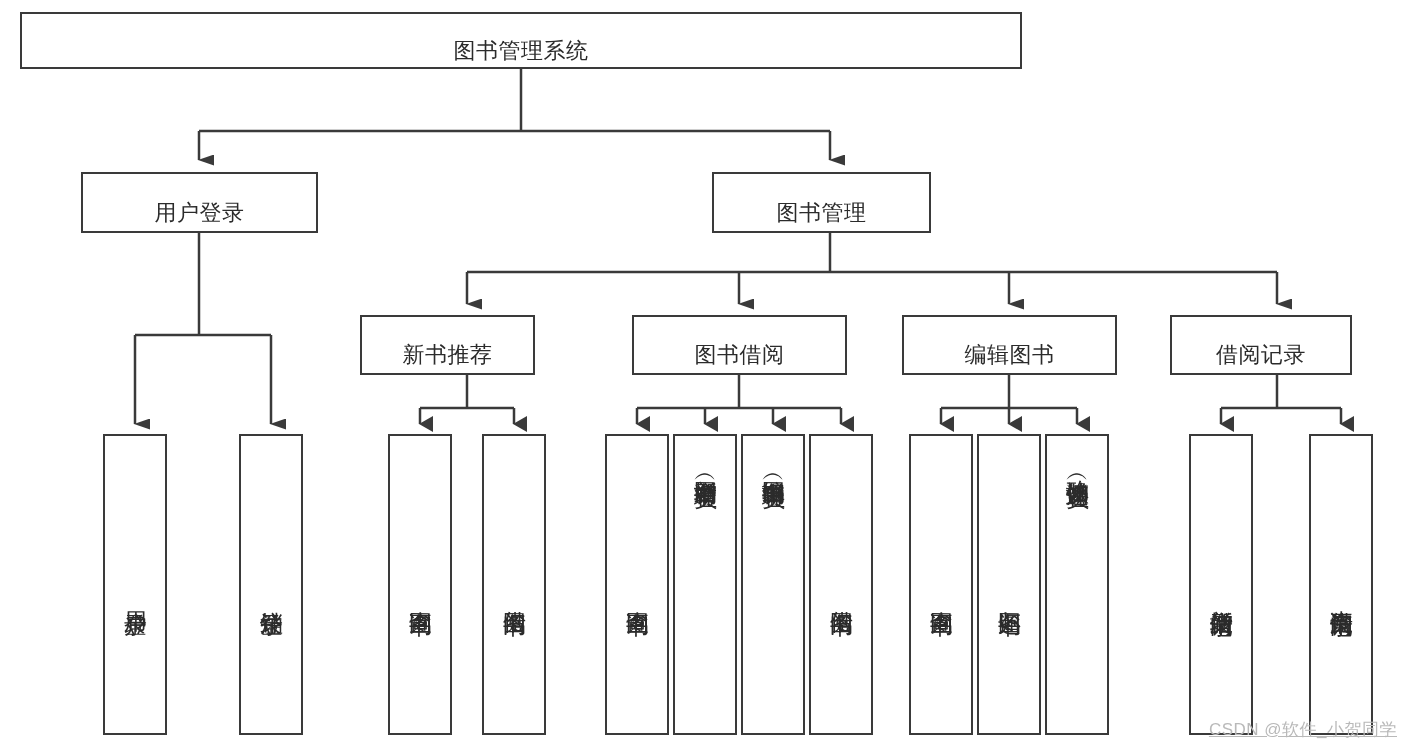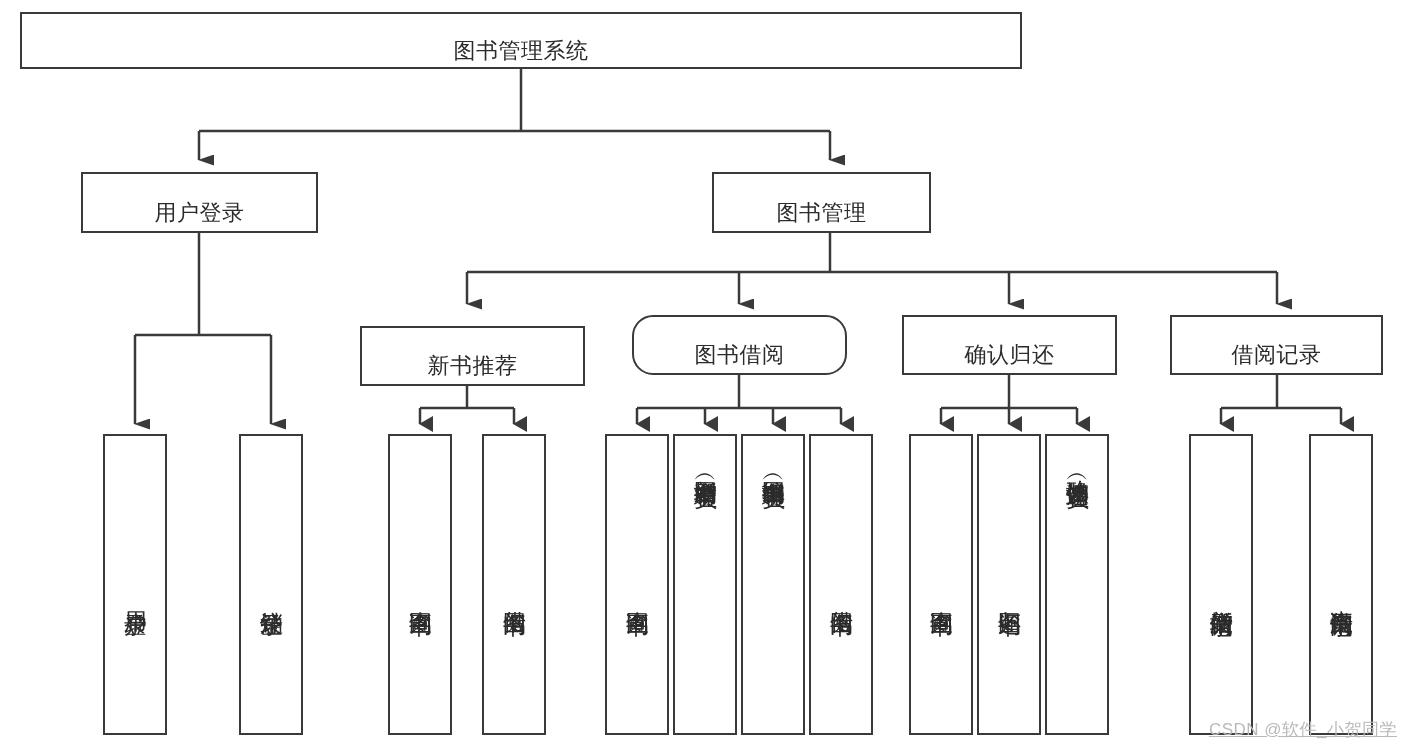--- a/index.html
+++ b/index.html
@@ -140,30 +140,30 @@
     <span class="label">图书管理系统</span>
   </div>
 
   <div class="node node-l1" style="left:81px; top:172px; width:237px; height:61px;">
     <span class="label">用户登录</span>
   </div>
   <div class="node node-l1" style="left:712px; top:172px; width:219px; height:61px;">
     <span class="label">图书管理</span>
   </div>
 
-  <div class="node node-l2" style="left:360px; top:326px; width:225px; height:60px;">
+  <div class="node node-l2" style="left:360px; top:315px; width:175px; height:60px;">
     <span class="label">新书推荐</span>
   </div>
-  <div class="node node-l2" style="left:632px; top:315px; width:215px; height:60px;border-radius:21px;">
+  <div class="node node-l2" style="left:632px; top:315px; width:215px; height:60px;">
     <span class="label">图书借阅</span>
   </div>
   <div class="node node-l2" style="left:902px; top:315px; width:215px; height:60px;">
-    <span class="label">确认归还</span>
-  </div>
-  <div class="node node-l2" style="left:1170px; top:315px; width:213px; height:60px;">
+    <span class="label">编辑图书</span>
+  </div>
+  <div class="node node-l2" style="left:1170px; top:315px; width:182px; height:60px;">
     <span class="label">借阅记录</span>
   </div>
 
   <div class="node node-leaf leaf-centered" style="left:103px; top:434px; width:64px; height:301px;">
     <span class="label">用户登录</span>
   </div>
   <div class="node node-leaf leaf-centered" style="left:239px; top:434px; width:64px; height:301px;">
     <span class="label">注销登录</span>
   </div>
 

